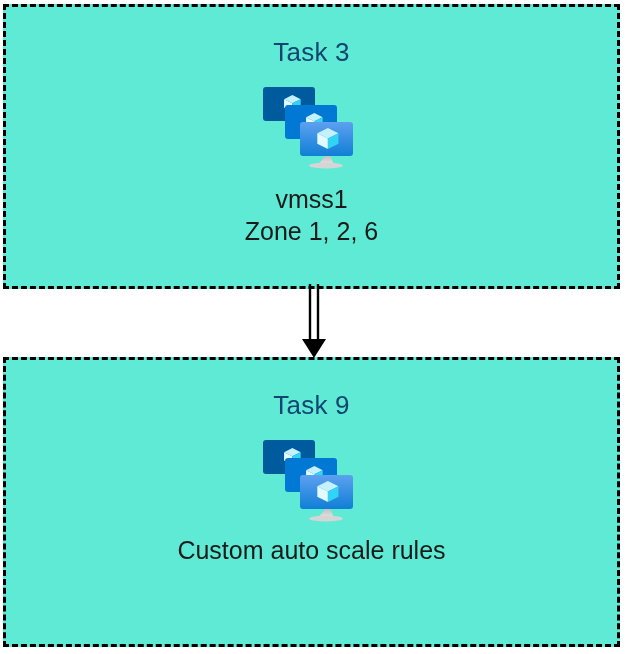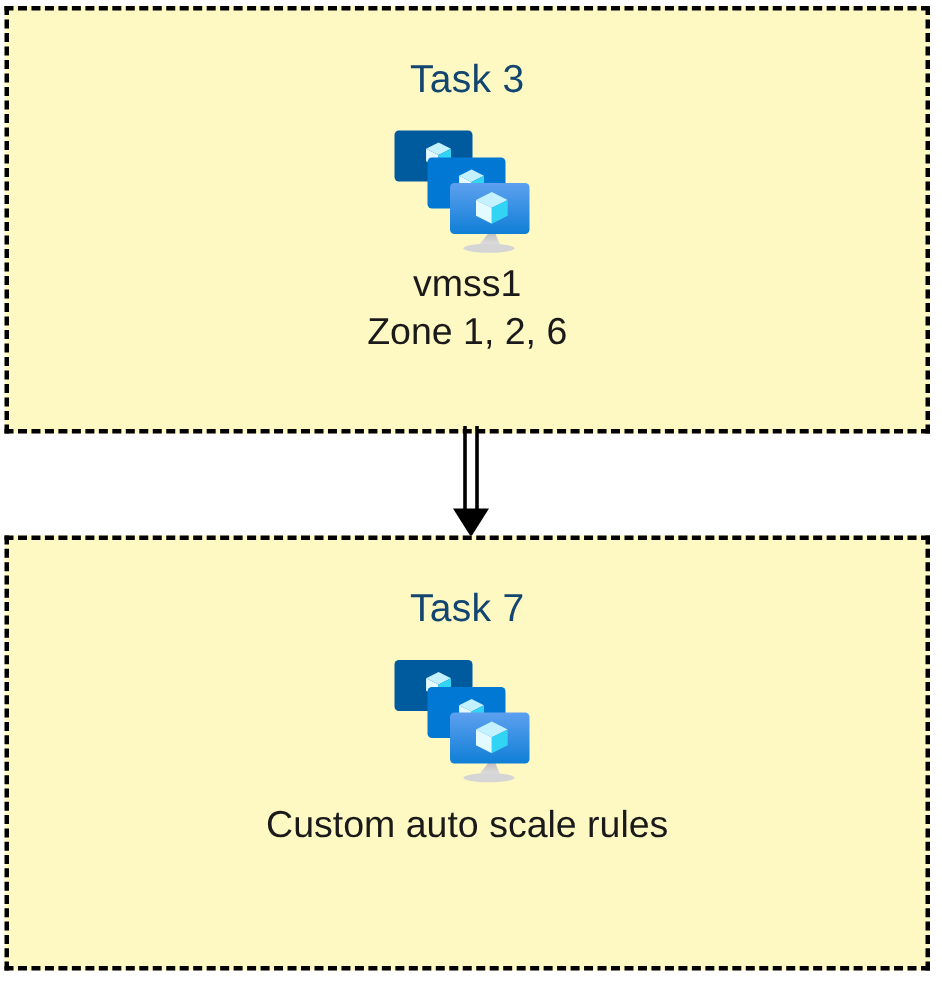--- a/index.html
+++ b/index.html
@@ -12,21 +12,21 @@
     height: 654px;
     position: relative;
     overflow: hidden;
     font-family: "Liberation Sans", sans-serif;
   }
 
   
   .task-box {
     position: absolute;
     box-sizing: border-box;
-    background: #fef9c3;
+    background: #5eead4;
     border: 3px dashed #000000;
   }
   #box-task3 {
     left: 3px;
     top: 4px;
     width: 617px;
     height: 285px;
   }
   #box-task4 {
     left: 3px;
@@ -60,21 +60,21 @@
 
   
   .label-block {
     text-align: center;
     color: #1a1a1a;
     font-size: 25px;
     font-weight: 400;
     line-height: 1.28;
     white-space: nowrap;
   }
-  #box-task3 .label-block { margin-top: 0; }
+  #box-task3 .label-block { margin-top: 10px; }
   #box-task4 .label-block { margin-top: 8px; }
 
   
   .vmss-icon {
     position: relative;
     width: 110px;
     height: 92px;
     margin-top: 14px;
   }
   .vmss-icon svg { display: block; }
@@ -150,21 +150,21 @@
     <line x1="12" y1="0" x2="12" y2="56" stroke="#000000" stroke-width="2.4"></line>
     <line x1="20" y1="0" x2="20" y2="56" stroke="#000000" stroke-width="2.4"></line>
 
     <polygon points="4,55 28,55 16,74" fill="#000000"></polygon>
   </svg>
 </div>
 
 <div class="task-box" id="box-task4">
   <div class="box-inner">
 
-    <div class="task-title">Task 7</div>
+    <div class="task-title">Task 9</div>
 
     <div class="vmss-icon">
       <svg width="110" height="92" viewBox="0 0 110 92" xmlns="http://www.w3.org/2000/svg" aria-hidden="true">
         <defs>
           <linearGradient id="frontGradB" x1="0" y1="0" x2="0" y2="1">
             <stop offset="0%" stop-color="#5EA0EF"></stop>
             <stop offset="100%" stop-color="#0F7FD6"></stop>
           </linearGradient>
           <linearGradient id="standGradB" x1="0" y1="0" x2="0" y2="1">
             <stop offset="0%" stop-color="#BDBDBD"></stop>

